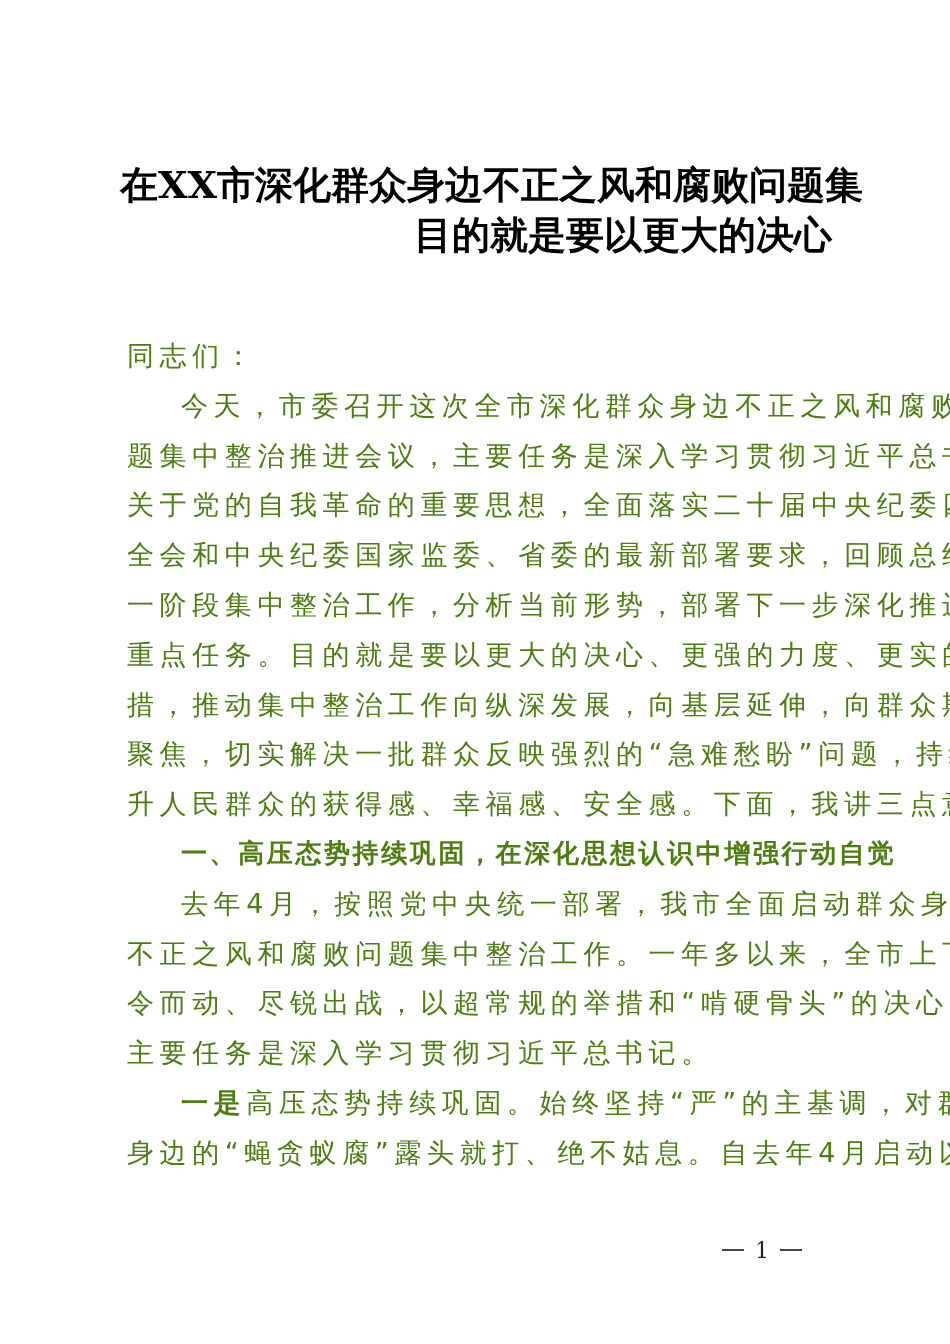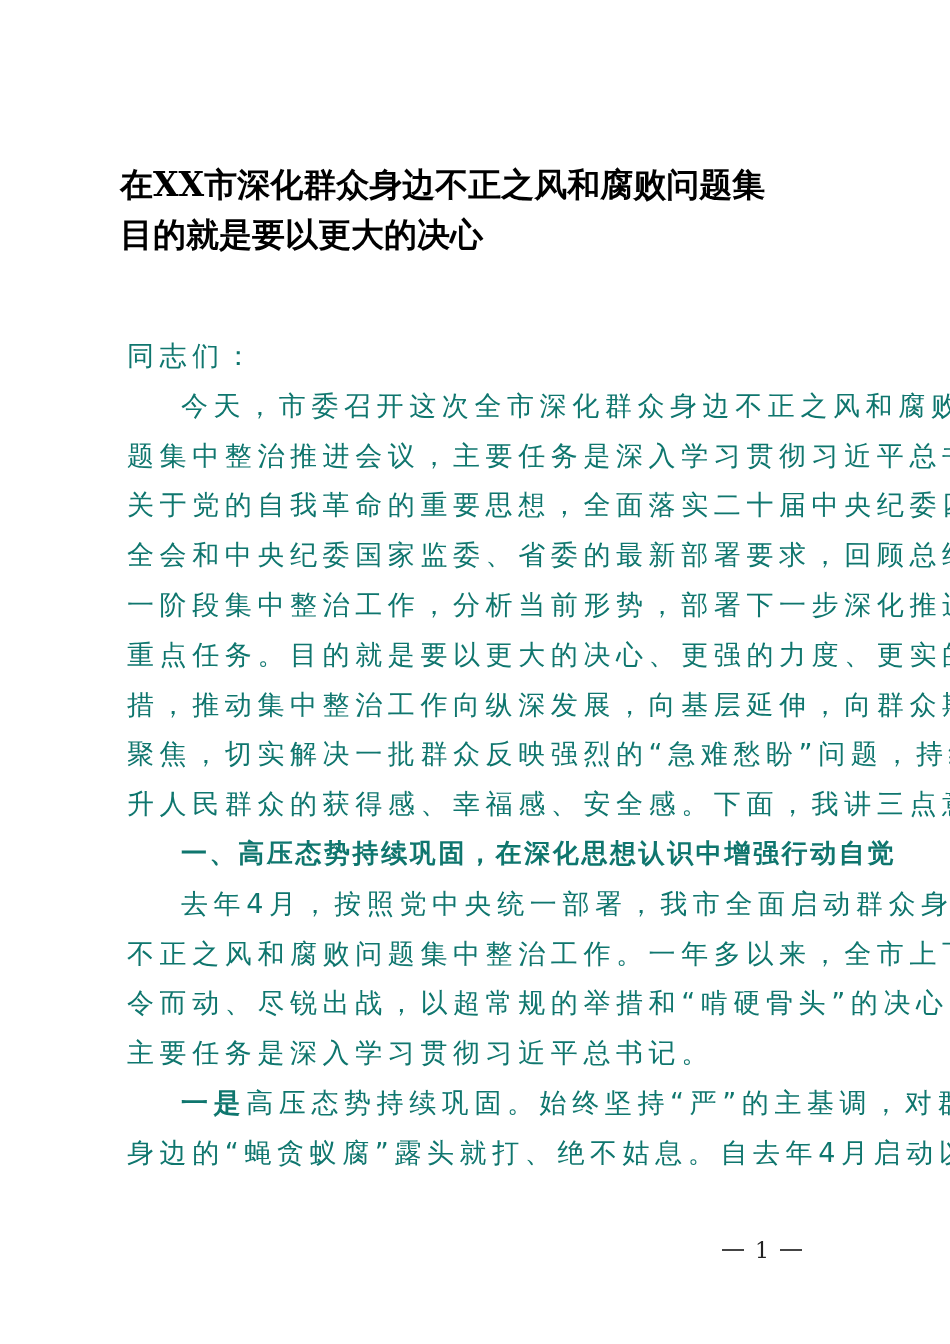--- a/index.html
+++ b/index.html
@@ -4,27 +4,27 @@
 <style>
   html, body { margin: 0; padding: 0; background: #ffffff; }
   body { width: 950px; height: 1344px; position: relative; overflow: hidden; }
   .page {
     position: absolute; left: 0; top: 0; width: 950px; height: 1344px;
     background: #ffffff; color: #111111;
     font-family: "DejaVu Sans", sans-serif;
   }
   .title {
     position: absolute; left: 120px; width: 712px; top: 160px;
-    text-align: left; font-weight: bold; font-size: 33px; line-height: 50px;
+    text-align: right; font-weight: bold; font-size: 38px; line-height: 50px;
     font-family: "DejaVu Serif", serif; color: #000;
   }
   .title div { white-space: nowrap; }
   .body {
     position: absolute; left: 127px; top: 331px; width: 710px;
-    font-size: 27px; line-height: 49.8px; color: #0f766e;
+    font-size: 27px; line-height: 49.8px; color: #4d7c0f;
   }
   .line { white-space: nowrap; height: 49.8px; letter-spacing: 5.6px; }
   .indent { padding-left: 54px; }
   .bold { font-weight: bold; }
   .heading { font-weight: bold; letter-spacing: 2.6px; padding-left: 54px; font-size: 26px; }
   .page-num {
     position: absolute; top: 1236px; left: 722px; width: 80px; height: 28px;
     display: flex; align-items: center; justify-content: space-between;
     font-family: "DejaVu Serif", serif; font-size: 22px; color: #222;
   }

